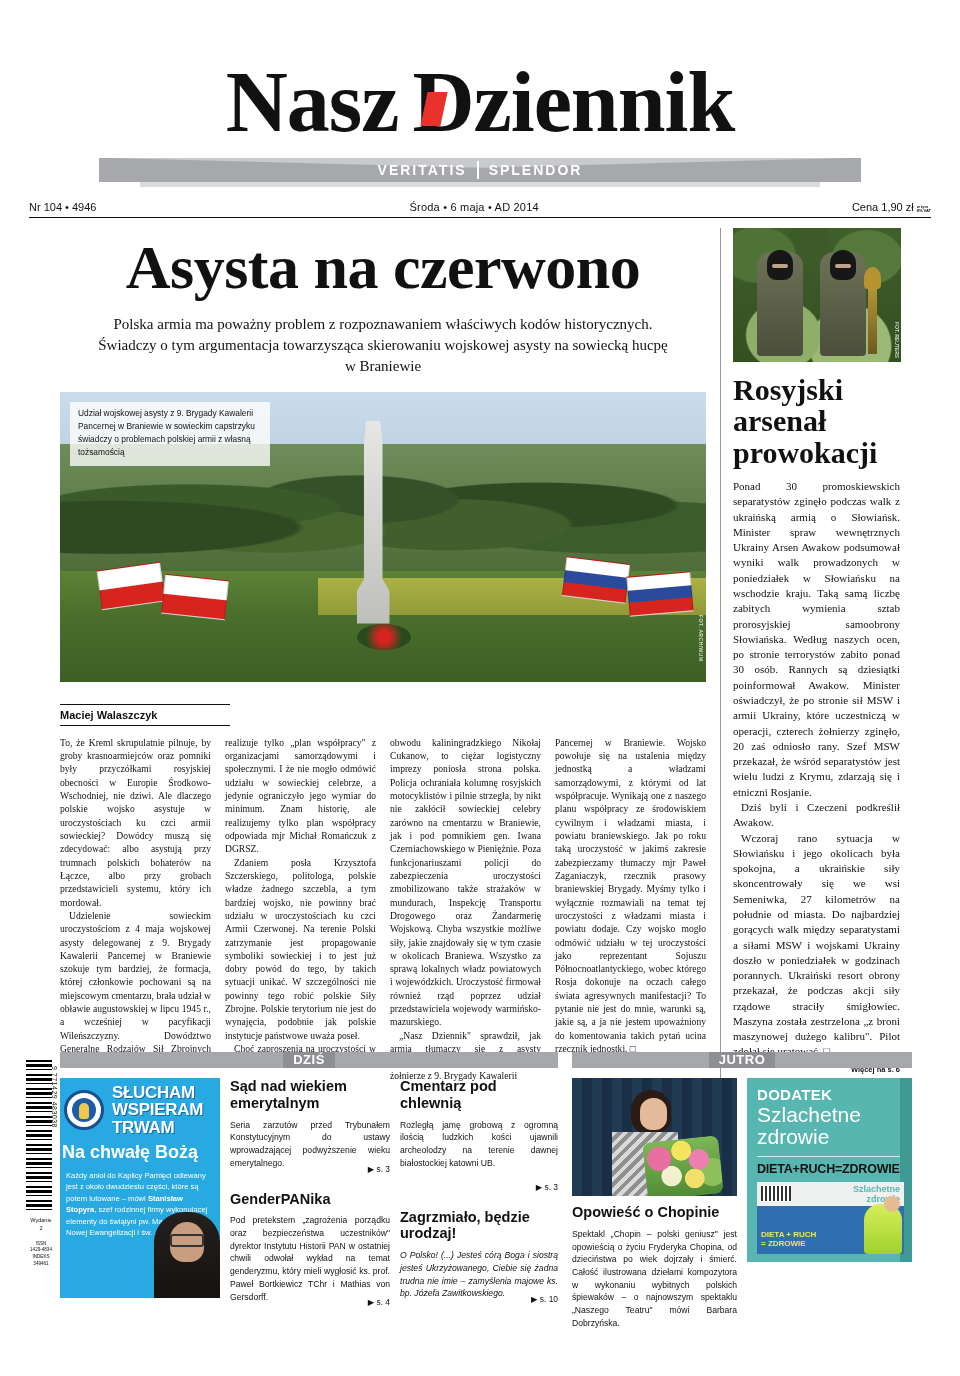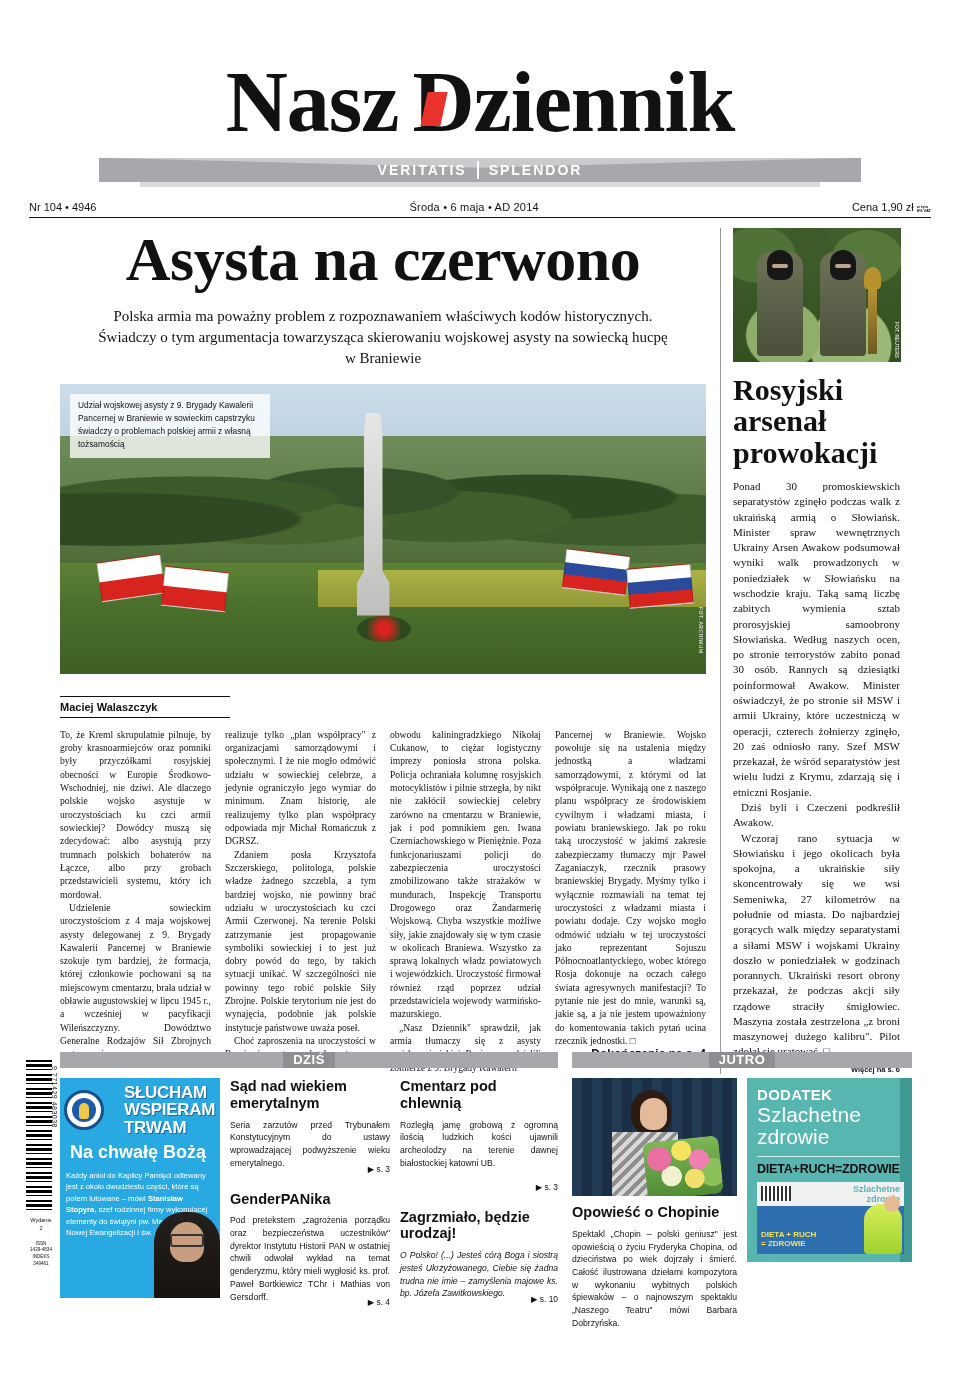--- a/index.html
+++ b/index.html
@@ -73,20 +73,21 @@
   .left-col { width: 660px; padding-right: 14px; }
   .right-col { width: 180px; border-left: 1px solid #999; padding-left: 12px; }
 
   .headline {
     font-family: "Liberation Serif", serif;
     font-weight: bold;
     font-size: 62px;
     line-height: 1.0;
     text-align: center;
     letter-spacing: -0.5px;
+    margin-top: 8px;
   }
   .deck {
     text-align:center;
     font-family: "Liberation Serif", serif;
     font-size: 15px;
     line-height: 1.42;
     margin: 16px 34px 0 34px;
   }
 
   
@@ -225,31 +226,31 @@
 
   .left-bottom { width: 498px; }
   .right-bottom { width: 340px; }
 
   .lb-cols { display:flex; gap:10px; margin-top: 10px; }
   .lb-ad { width: 160px; }
   .lb-text { width: 160px; }
   .lb-text2 { width: 158px; }
 
   .adbox { width:160px; background:#2aa8e0; color:#fff; position:relative; overflow:hidden; }
-  .ad-top { background:#29a9e1; padding: 6px 4px 4px 4px; display:flex; align-items:center; gap:20px;}
+  .ad-top { background:#29a9e1; padding: 6px 4px 4px 4px; display:flex; align-items:center; gap:8px;}
   .rm-logo { width:40px; height:40px; border-radius:50%; background:#fff;
      border:3px solid #174f8f; display:flex; align-items:center; justify-content:center; flex:none;}
   .rm-inner { width:24px;height:24px;border-radius:50%;background:#1a5ca8; position:relative;}
   .rm-inner::after{content:""; position:absolute; left:50%; top:20%; transform:translateX(-50%);
      width:10px;height:16px;background:#f2c84b;border-radius:5px 5px 3px 3px;}
   .ad-slogan { font-family:"Liberation Sans", sans-serif; font-weight:bold;
      font-size:17px; line-height:1.02; color:#fff; letter-spacing:-.3px;
      text-shadow: 1px 1px 0 #1668a6; }
   .ad-title { background:#29a9e1; font-family:"Liberation Sans", sans-serif; font-weight:bold;
-     font-size:18px; padding: 2px 6px 3px 10px; color:#fff; }
+     font-size:18px; padding: 2px 6px 3px 2px; color:#fff; }
   .ad-body { position:relative; background:#29a9e1; padding: 4px 6px 8px 6px;
      font-family:"Liberation Sans", sans-serif; font-size:7.6px; line-height:1.5; color:#fff; min-height: 132px;}
   .ad-body b { font-weight:bold; }
   .ad-face { position:absolute; right:0; bottom:0; width:66px; height:86px;
      background: linear-gradient(#23201e,#15120f); border-radius: 30px 30px 0 0;}
   .ad-face::before{content:""; position:absolute; left:50%; top:10px; transform:translateX(-50%);
      width:34px;height:40px;background:#c79e80;border-radius:17px 17px 14px 14px;}
   .ad-face::after{content:""; position:absolute; left:50%; top:22px; transform:translateX(-50%);
      width:30px;height:9px;border:2px solid #333;border-radius:3px;}
 

